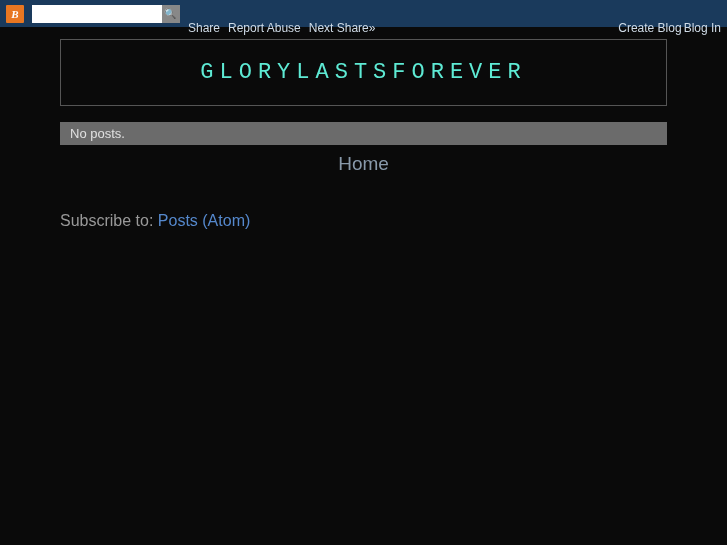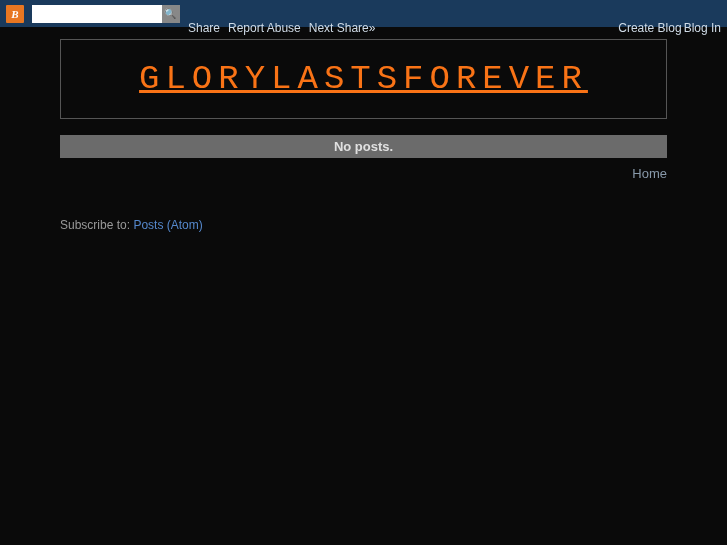--- a/index.html
+++ b/index.html
@@ -83,55 +83,52 @@
     }
 
     
     #blog-title-box {
       border: 1px solid #555;
       padding: 20px 10px;
       margin-bottom: 16px;
       text-align: center;
     }
     #blog-title {
-      color: #f97316;
-      font-size: 34px;
+      color: #5eead4;
+      font-size: 22px;
       font-family: 'Courier New', monospace;
       letter-spacing: 6px;
       font-weight: normal;
       text-transform: uppercase;
-      text-decoration: underline;
     }
 
     
     #no-posts-bar {
       background-color: #6b6b6b;
       color: #e0e0e0;
-      text-align: center;
       padding: 4px 10px;
       font-size: 13px;
       margin-bottom: 8px;
-      font-weight: bold;
     }
 
     
     #home-link {
       display: block;
-      text-align: right;
+      text-align: center;
       color: #8899aa;
-      font-size: 13px;
+      font-size: 19px;
       cursor: pointer;
       text-decoration: none;
       margin-bottom: 37px;
     }
 
     
     #subscribe-line {
       color: #999;
-      font-size: 12px;
+      font-size: 16px;
       padding-left: 0;
       margin-top: 14px;
     }
     #subscribe-link {
       color: #5588cc;
       cursor: pointer;
       text-decoration: none;
     }
   </style>
 </head>

